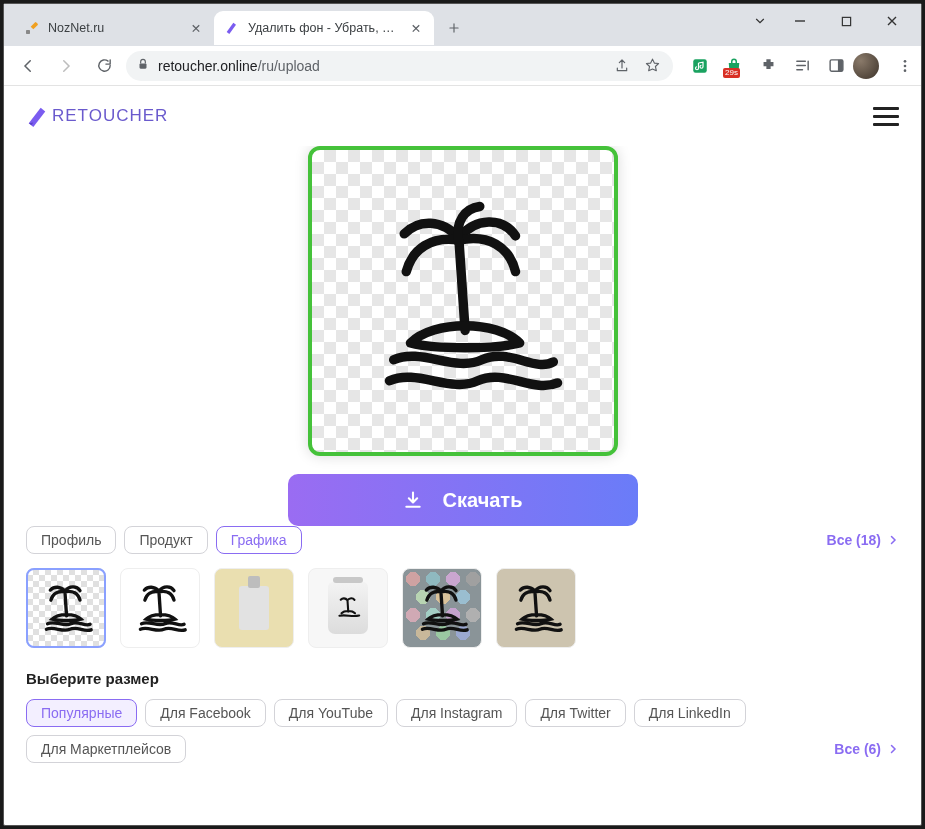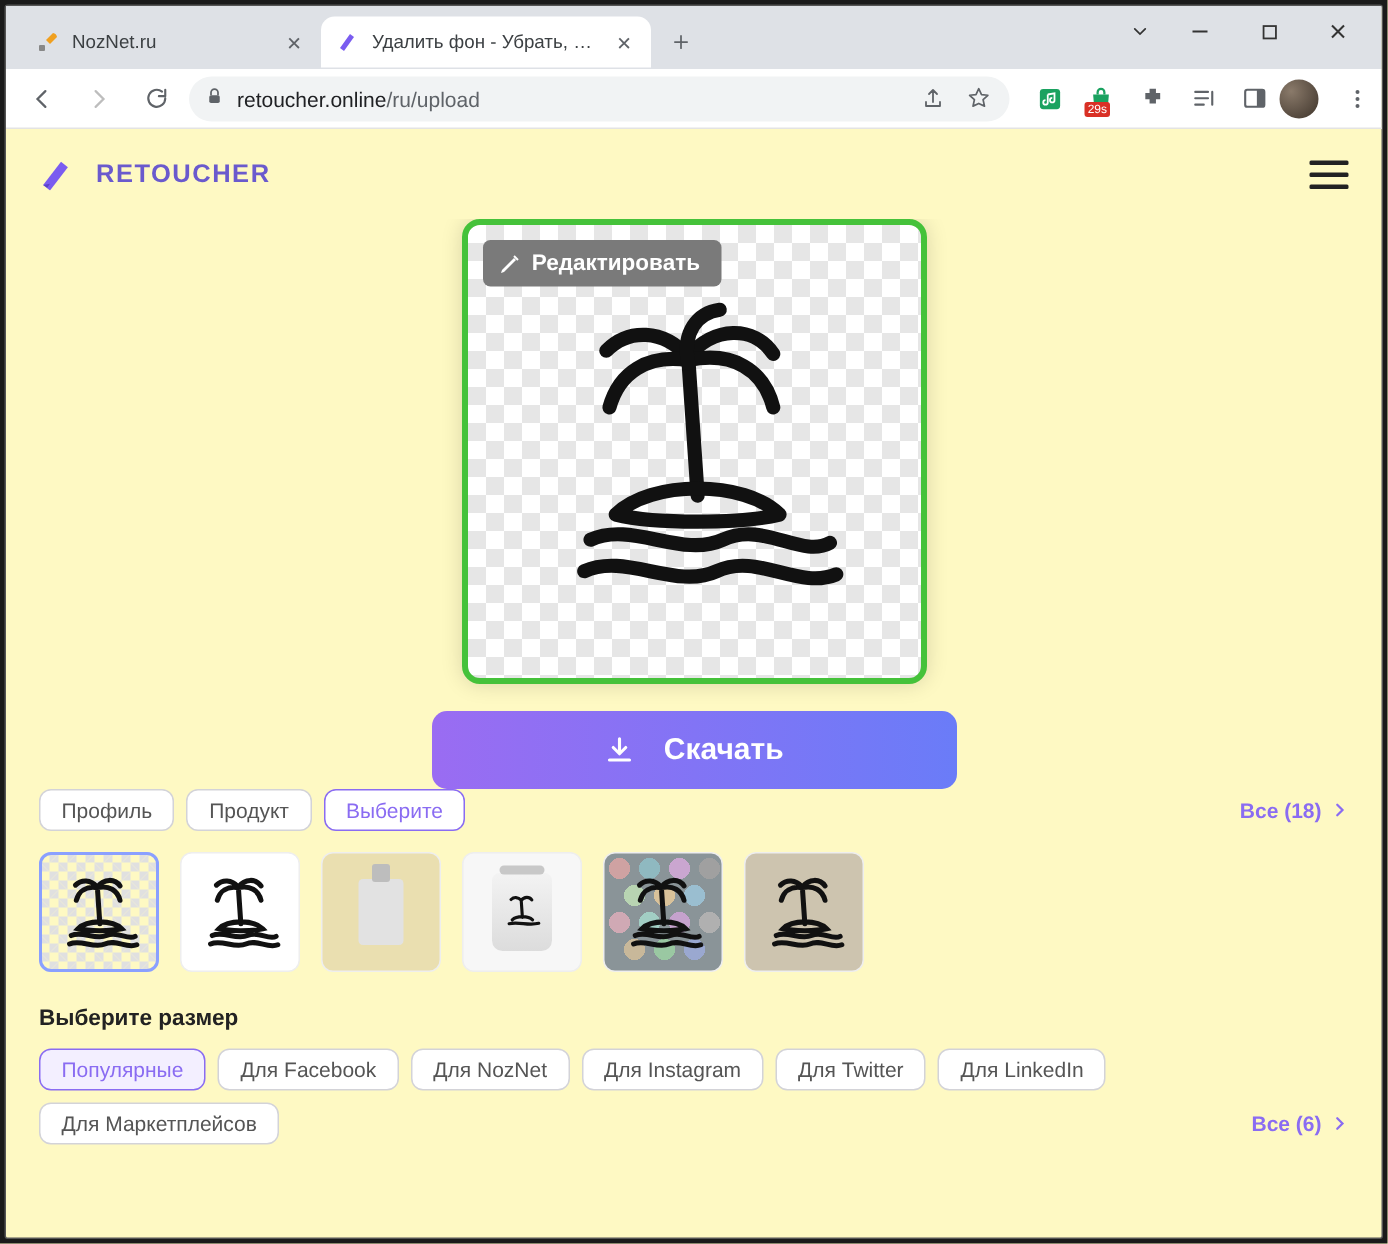--- a/index.html
+++ b/index.html
@@ -1,17 +1,17 @@
 <!DOCTYPE html>
 <html><head>
 <meta charset="utf-8">
 <style>
 * { margin:0; padding:0; box-sizing:border-box; font-family:"Segoe UI",Arial,sans-serif; }
 body { width:925px; height:829px; background:#1a1a1a; overflow:hidden; }
-.frame { width:919px; height:823px; margin:3px; background:#fef9c3; border:1px solid #555; display:flex; flex-direction:column; border-radius:2px; }
+.frame { width:919px; height:823px; margin:3px; background:#ffffff; border:1px solid #555; display:flex; flex-direction:column; border-radius:2px; }
 
 
 .titlebar { height:42px; background:#dee1e6; display:flex; align-items:flex-end; position:relative; }
 .tabs-row { display:flex; align-items:center; height:36px; padding-left:10px; gap:0; flex:1; }
 .tab { display:flex; align-items:center; height:34px; padding:0 10px; gap:8px; font-size:12.5px; color:#3c4043; border-radius:9px 9px 0 0; max-width:220px; min-width:200px; }
 .tab.active { background:#fff; }
 .tab .fav { width:16px; height:16px; display:inline-flex; align-items:center; justify-content:center; }
 .tab .label { white-space:nowrap; overflow:hidden; text-overflow:ellipsis; flex:1; }
 .tab .close { width:16px; height:16px; display:inline-flex; align-items:center; justify-content:center; color:#5f6368; }
 .newtab { width:28px; height:28px; display:inline-flex; align-items:center; justify-content:center; color:#5f6368; margin-left:6px; }
@@ -28,21 +28,21 @@
 .addr .url .host { color:#202124; }
 .addr .ricon { width:22px; display:inline-flex; justify-content:center; color:#5f6368; }
 .ext-row { display:flex; align-items:center; gap:4px; }
 .ext { width:30px; height:30px; display:inline-flex; align-items:center; justify-content:flex-end; color:#5f6368; position:relative; }
 .ext.green { color:#1aa260; }
 .ext .badge { position:absolute; bottom:3px; right:3px; background:#d93025; color:#fff; font-size:8px; padding:0 2px; border-radius:2px; line-height:10px; }
 .avatar { width:26px; height:26px; border-radius:50%; background:radial-gradient(circle at 30% 30%, #8a7a6a, #3d332a); }
 
 
 .siteheader { height:60px; display:flex; align-items:center; justify-content:space-between; padding:0 22px; }
-.brand { display:flex; align-items:center; gap:16px; color:#6a5acd; font-weight:700; letter-spacing:1px; font-size:17px;justify-content:center; }
+.brand { display:flex; align-items:center; gap:4px; color:#6a5acd; font-weight:400; letter-spacing:1px; font-size:17px;justify-content:center; }
 .brand svg { width:22px; height:22px; }
 .burger { display:flex; flex-direction:column; gap:5px; cursor:pointer; }
 .burger span { width:26px; height:3px; background:#222; border-radius:1px; }
 
 
 .main { flex:1; overflow:auto; padding:0 22px 14px 22px; }
 .preview-wrap { display:flex; flex-direction:column; align-items:center; }
 .preview { width:310px; height:310px; border:4px solid #45c23a; border-radius:12px; position:relative;
   background-color:#fff;
   background-image:linear-gradient(45deg,#e6e6e6 25%,transparent 25%),linear-gradient(-45deg,#e6e6e6 25%,transparent 25%),linear-gradient(45deg,transparent 75%,#e6e6e6 75%),linear-gradient(-45deg,transparent 75%,#e6e6e6 75%);
@@ -234,27 +234,20 @@
     <div class="burger">
         <span></span>
         <span></span>
         <span></span>
       </div>
   </div>
 
   <div class="main">
     <div class="preview-wrap">
       <div class="preview">
-        <div class="edit-btn">
-          <svg width="16" height="16" viewBox="0 0 24 24">
-              <path d="M3 21l3-1 12-12-2-2L4 18z" fill="#fff"></path>
-              <path d="M16 4l4 4" stroke="#fff" stroke-width="2"></path>
-            </svg>
-          <span>Редактировать</span>
-        </div>
         <svg class="palm" viewBox="0 0 200 200">
           <g stroke="#111" stroke-width="9" fill="none" stroke-linecap="round" stroke-linejoin="round">
             <path d="M102 128 C100 100 98 70 96 40"></path>
             <path d="M96 40 C80 22 58 22 44 36"></path>
             <path d="M96 40 C112 20 138 20 150 38"></path>
             <path d="M96 42 C70 38 52 50 46 72"></path>
             <path d="M96 42 C124 36 144 48 150 72"></path>
             <path d="M96 44 C92 24 102 12 116 10"></path>
             <path d="M50 140 C72 118 132 118 154 140 C130 146 74 146 50 140 Z" fill="none"></path>
             <path d="M34 156 C60 144 92 168 118 156 C144 144 168 168 186 158"></path>
@@ -266,21 +259,21 @@
         <svg width="20" height="20" viewBox="0 0 24 24">
             <path d="M12 3v11M7 10l5 5 5-5M4 20h16" stroke="#fff" stroke-width="2.5" fill="none" stroke-linecap="round" stroke-linejoin="round"></path>
           </svg>
         <span>Скачать</span>
       </div>
     </div>
 
     <div class="chip-row">
       <div class="chip">Профиль</div>
       <div class="chip">Продукт</div>
-      <div class="chip active">Выберите</div>
+      <div class="chip active">Графика</div>
       <div class="see-all">
         <span>Все (18)</span>
         <svg viewBox="0 0 24 24">
             <path d="M9 5l7 7-7 7" stroke="#8a6cf2" stroke-width="3" fill="none" stroke-linecap="round"></path>
           </svg>
       </div>
     </div>
 
     <div class="thumbs">
       <div class="thumb t-check sel">
@@ -322,21 +315,21 @@
               <path d="M102 128C100 100 98 70 96 40M96 40C80 22 58 22 44 36M96 40C112 20 138 20 150 38M96 42C70 38 52 50 46 72M96 42C124 36 144 48 150 72M50 140C72 118 132 118 154 140C130 146 74 146 50 140ZM34 156C60 144 92 168 118 156C144 144 168 168 186 158M30 176C56 164 88 188 114 176C140 164 166 188 190 178"></path>
             </g>
           </svg>
       </div>
     </div>
 
     <div class="section-title">Выберите размер</div>
     <div class="chip-row">
       <div class="chip pop">Популярные</div>
       <div class="chip">Для Facebook</div>
-      <div class="chip">Для NozNet</div>
+      <div class="chip">Для YouTube</div>
       <div class="chip">Для Instagram</div>
       <div class="chip">Для Twitter</div>
       <div class="chip">Для LinkedIn</div>
       <div class="chip">Для Маркетплейсов</div>
       <div class="see-all">
         <span>Все (6)</span>
         <svg viewBox="0 0 24 24">
             <path d="M9 5l7 7-7 7" stroke="#8a6cf2" stroke-width="3" fill="none" stroke-linecap="round"></path>
           </svg>
       </div>

